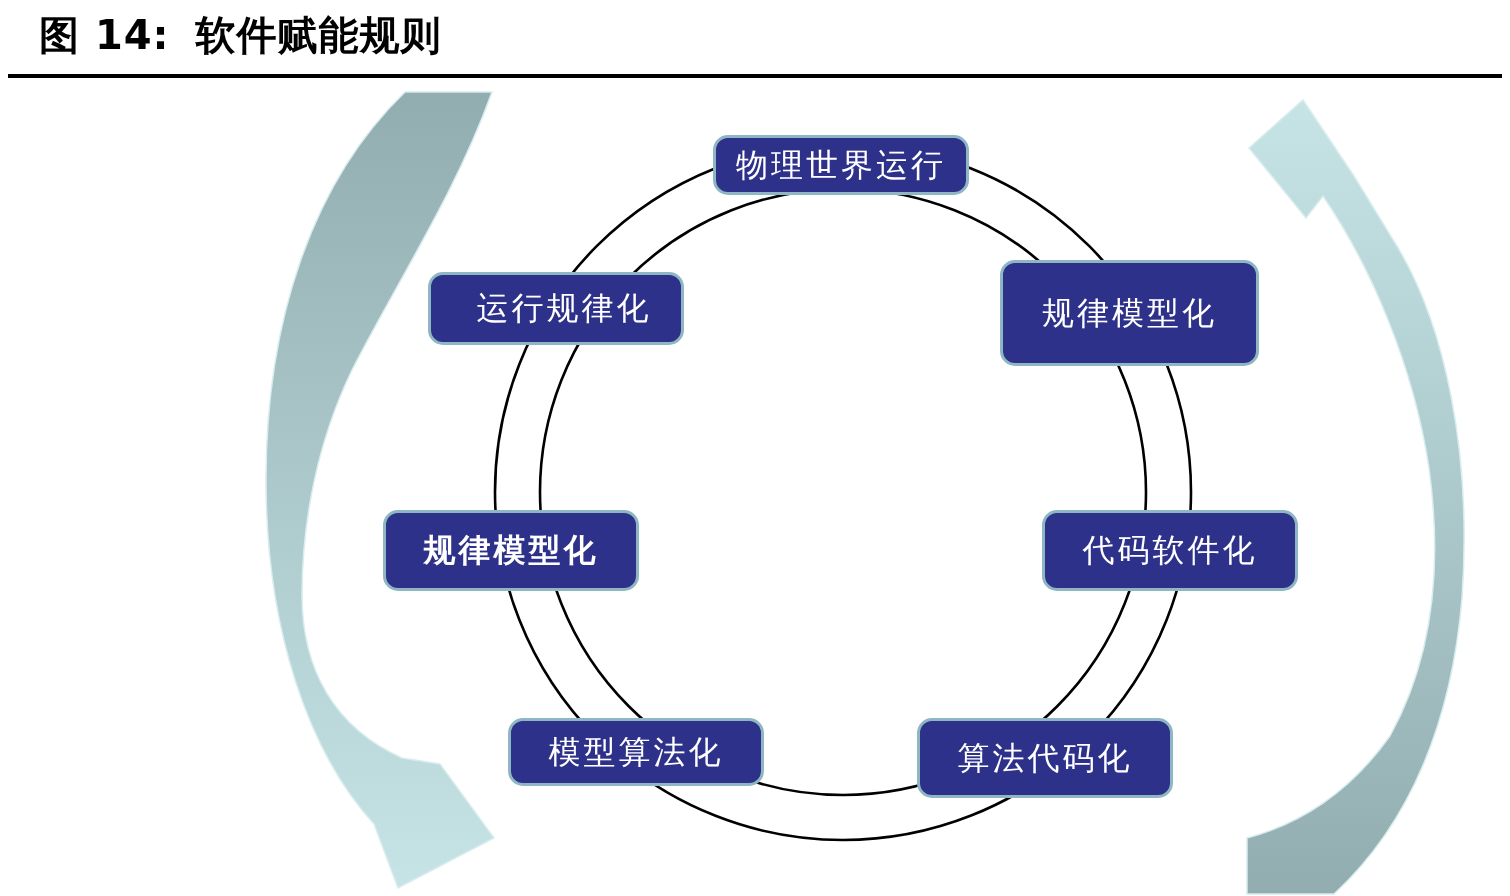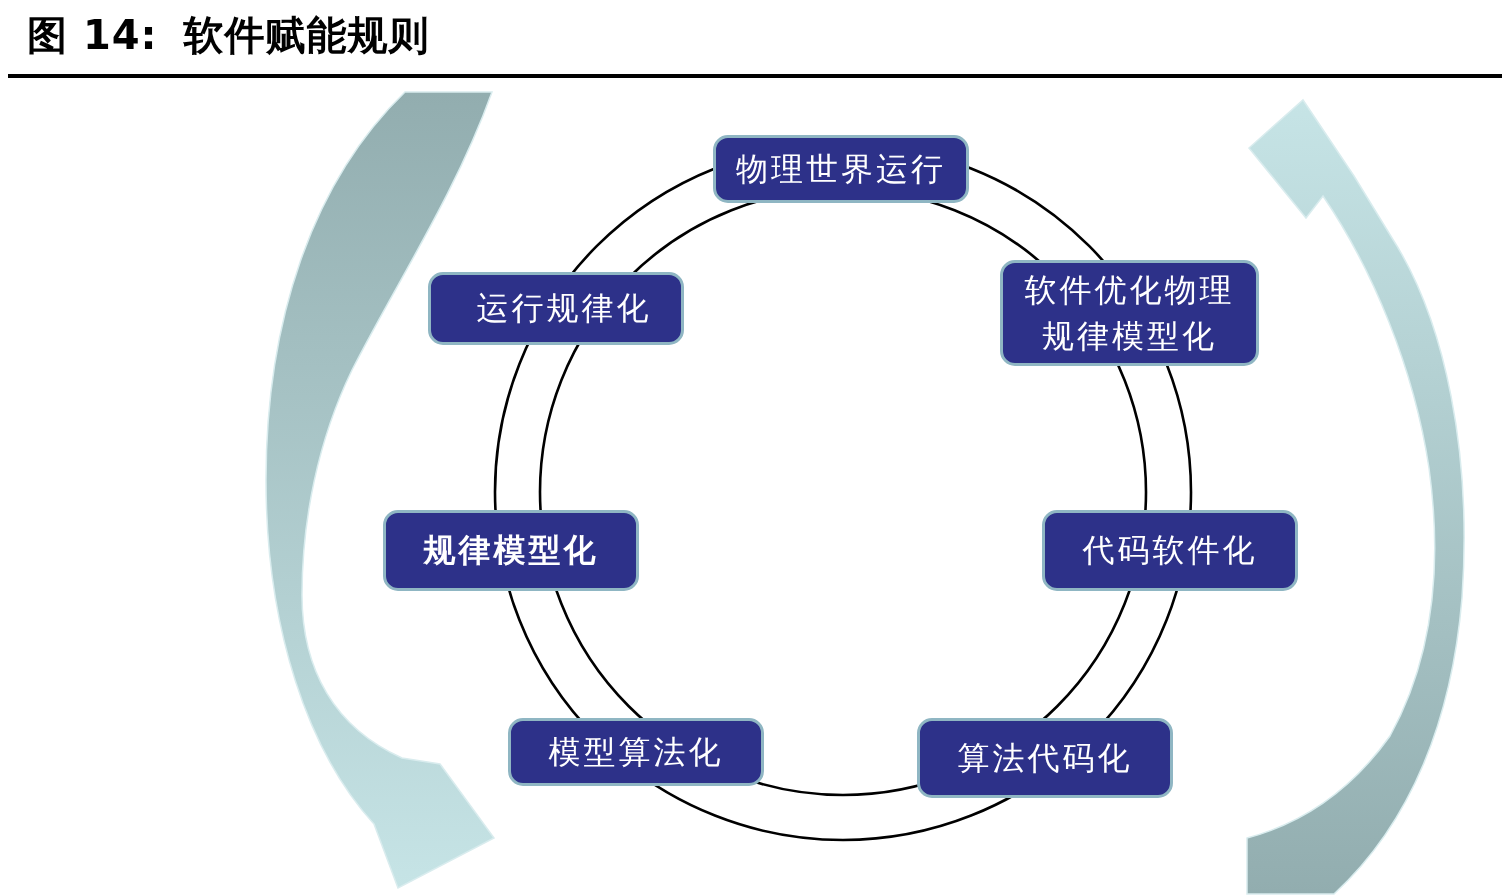--- a/index.html
+++ b/index.html
@@ -19,21 +19,21 @@
     top: 8px;
     display: flex;
     align-items: baseline;
     color: var(--title-text, #000);
     font-weight: bold;
     font-size: 40px;
     letter-spacing: 1px;
     white-space: nowrap;
     font-family: "DejaVu Sans", "Liberation Sans", sans-serif;
   }
-  .figure-title .num { margin-right: 26px; }
+  .figure-title .num { margin-right: 26px; margin-left: 12px; }
   .title-divider {
     position: absolute;
     left: 8px;
     top: 74px;
     width: 1494px;
     height: 4px;
     background: var(--title-text, #000);
   }
 
   
@@ -112,26 +112,25 @@
              L 1303 100
              L 1249 148
              L 1306 218
              L 1323 196
              C 1372 268, 1414 368, 1429 468
              C 1443 570, 1431 662, 1390 736
              C 1350 792, 1300 824, 1247 838
              Z"></path>
   </svg>
 
-  <div class="node" style="left:713px; top:135px; width:256px; height:68px;">
+  <div class="node" style="left:713px; top:135px; width:256px; height:60px;">
     <span>物理世界运行</span>
   </div>
 
   <div class="node" style="left:1000px; top:260px; width:259px; height:106px;">
-    <span>软件优化物理</span>
     <span>规律模型化</span>
   </div>
 
   <div class="node" style="left:1042px; top:510px; width:256px; height:81px;align-items:center;">
     <span>代码软件化</span>
   </div>
 
   <div class="node" style="left:917px; top:718px; width:256px; height:80px;">
     <span>算法代码化</span>
   </div>

